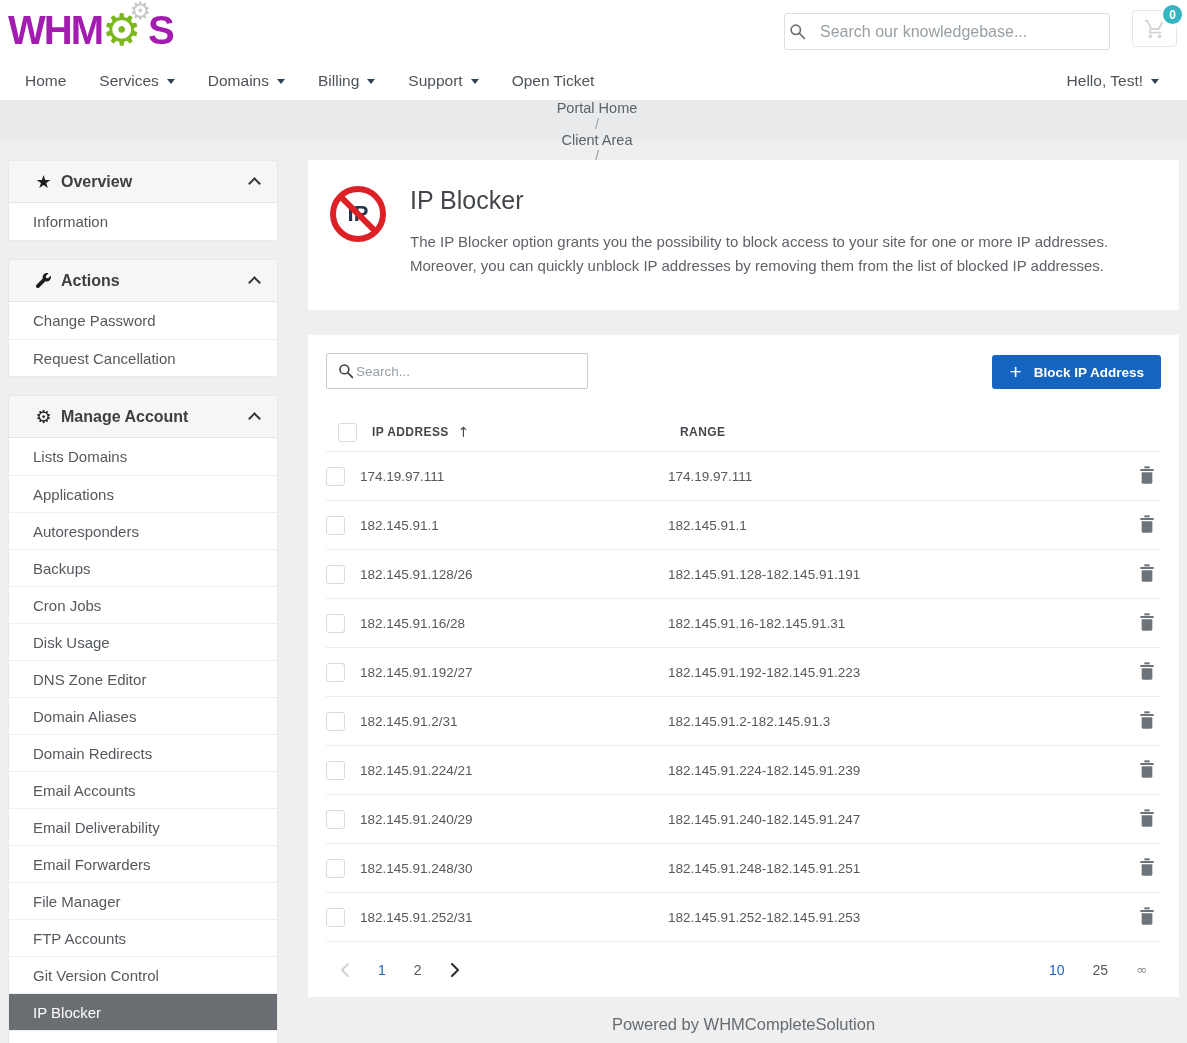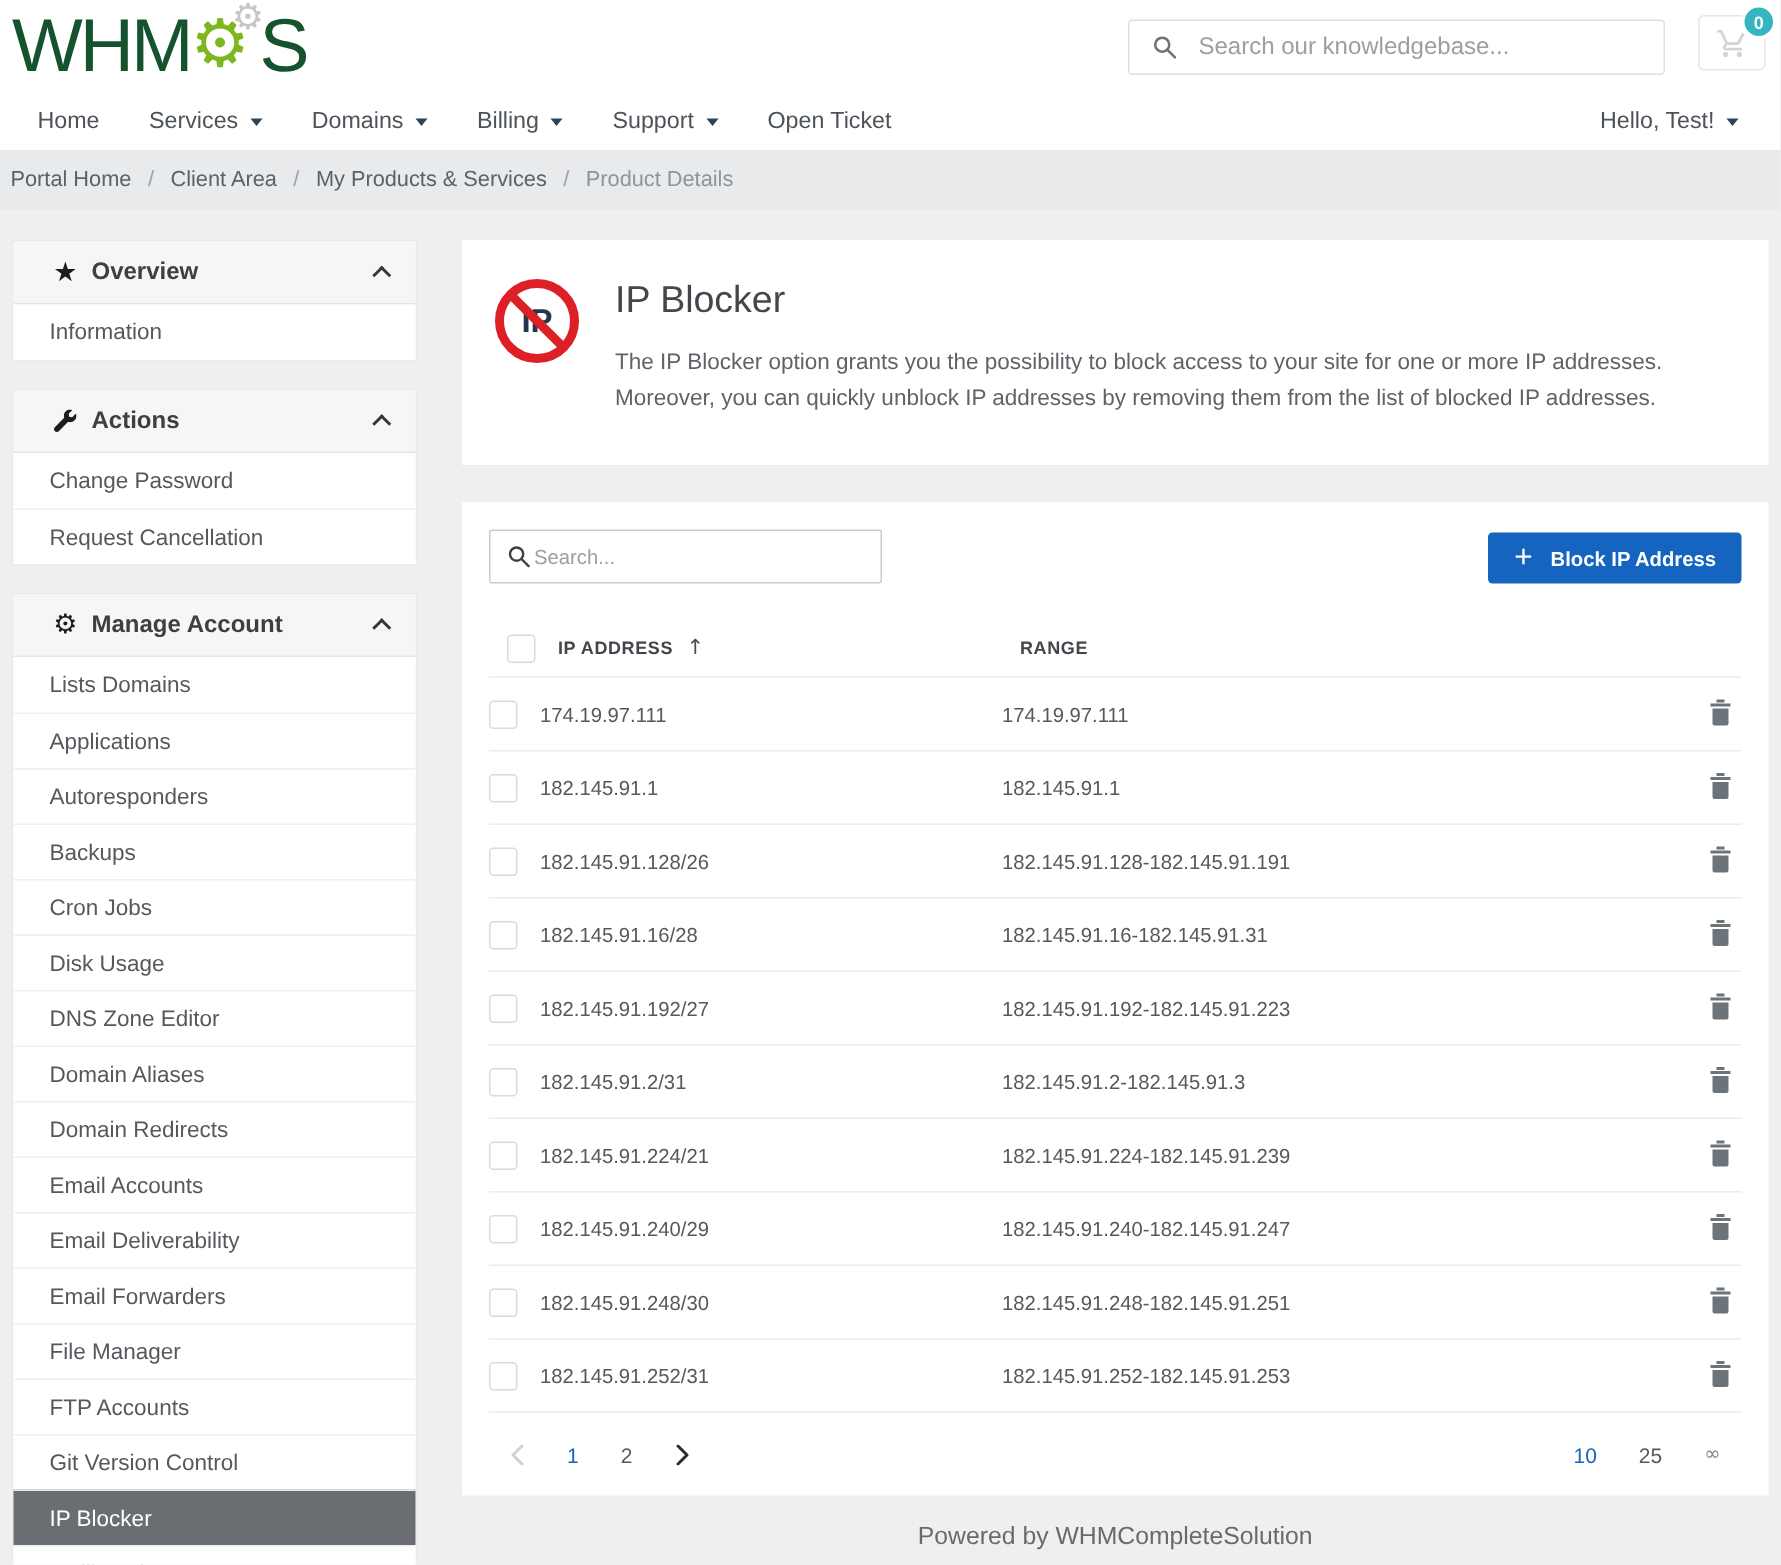--- a/index.html
+++ b/index.html
@@ -8,48 +8,48 @@
     width:1187px; height:1043px; overflow:hidden;
     background:#efeff0;
     font-family:"Liberation Sans", sans-serif;
     -webkit-font-smoothing:antialiased;
   }
   .glyph { font-family:"DejaVu Sans", sans-serif; }
 
   
   .site-header { height:62px; background:#fff; position:relative; }
   .logo { position:absolute; left:8px; top:4px; display:flex; align-items:center; cursor:pointer; }
-  .logo-text { font-size:50px; font-weight:400; color:#14532d; letter-spacing:-2px; line-height:52px; }
+  .logo-text { font-size:40px; font-weight:700; color:#a21caf; letter-spacing:-2px; line-height:52px; }
   .logo-gears { position:relative; width:46px; height:52px; }
   .gear-big { position:absolute; left:0px; top:4px; font-size:44px; line-height:1; color:#7cb71e; }
   .gear-small { position:absolute; right:-3px; top:-5px; font-size:24px; line-height:1; color:#c7c7c7; }
-  .kb-search { position:absolute; right:77px; top:13px; width:358px; height:37px;
+  .kb-search { position:absolute; right:77px; top:13px; width:326px; height:37px;
     border:1px solid #dcdfe1; border-radius:3px; background:#fff;
-    display:flex; align-items:center; padding:0 15px; }
+    display:flex; align-items:center; padding:0 4px; }
   .kb-search input { border:none; outline:none; flex:1; font-size:16px; color:#555;
     font-family:"Liberation Sans", sans-serif; margin-left:12px; background:transparent; }
   .kb-search input::placeholder { color:#98a0a6; }
   .cart-button { position:absolute; right:10px; top:10px; width:45px; height:37px;
     border:1px solid #e6e6e6; border-radius:4px; background:#fff; cursor:pointer;
     display:flex; align-items:center; justify-content:center; }
   .cart-badge { position:absolute; top:-8px; right:-8px; width:23px; height:23px;
     background:#35b5c1; color:#fff; border:2px solid #fff; border-radius:50%;
     font-size:12px; font-weight:700; display:flex; align-items:center; justify-content:center; }
 
   
   .main-nav { height:38px; background:#fff; display:flex; align-items:center; padding:0 28px 0 25px; }
   .nav-item { margin-right:33px; font-size:15.5px; color:#4d5358; cursor:pointer;
     display:flex; align-items:center; white-space:nowrap; }
   .caret-down { margin-left:8px; width:0; height:0;
     border-left:4px solid transparent; border-right:4px solid transparent; border-top:5px solid #2d4357; }
   .nav-user { margin-left:auto; font-size:15.5px; color:#4d5358; cursor:pointer; display:flex; align-items:center; }
 
   
   .breadcrumb { height:40px; background:#e8eaeb; display:flex; align-items:center;
-    padding-left:7px; font-size:14.5px; color:#5a626b; }
+    padding-left:7px; font-size:14.5px; color:#5a626b;flex-direction:column; }
   .crumb { cursor:pointer; }
   .crumb.current { color:#8d959c; cursor:default; }
   .crumb-sep { margin:0 11px; color:#9aa1a8; }
 
   
   .content { display:flex; padding:20px 8px 0; gap:30px; align-items:flex-start; }
   .sidebar { width:270px; flex:none; }
   .main-col { flex:1; min-width:0; }
 
   

